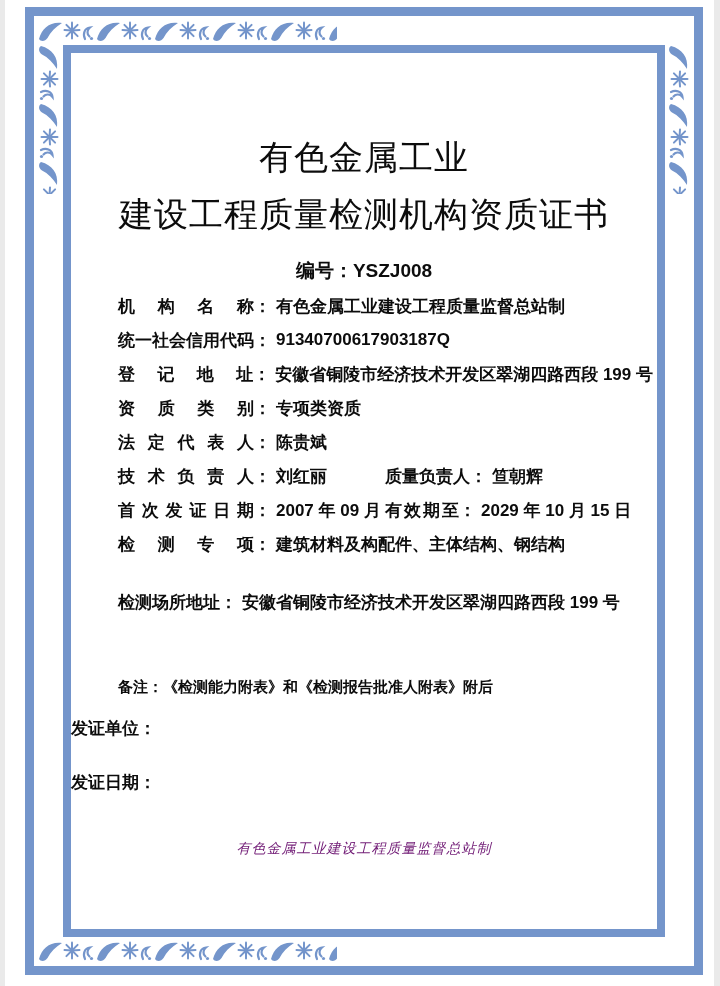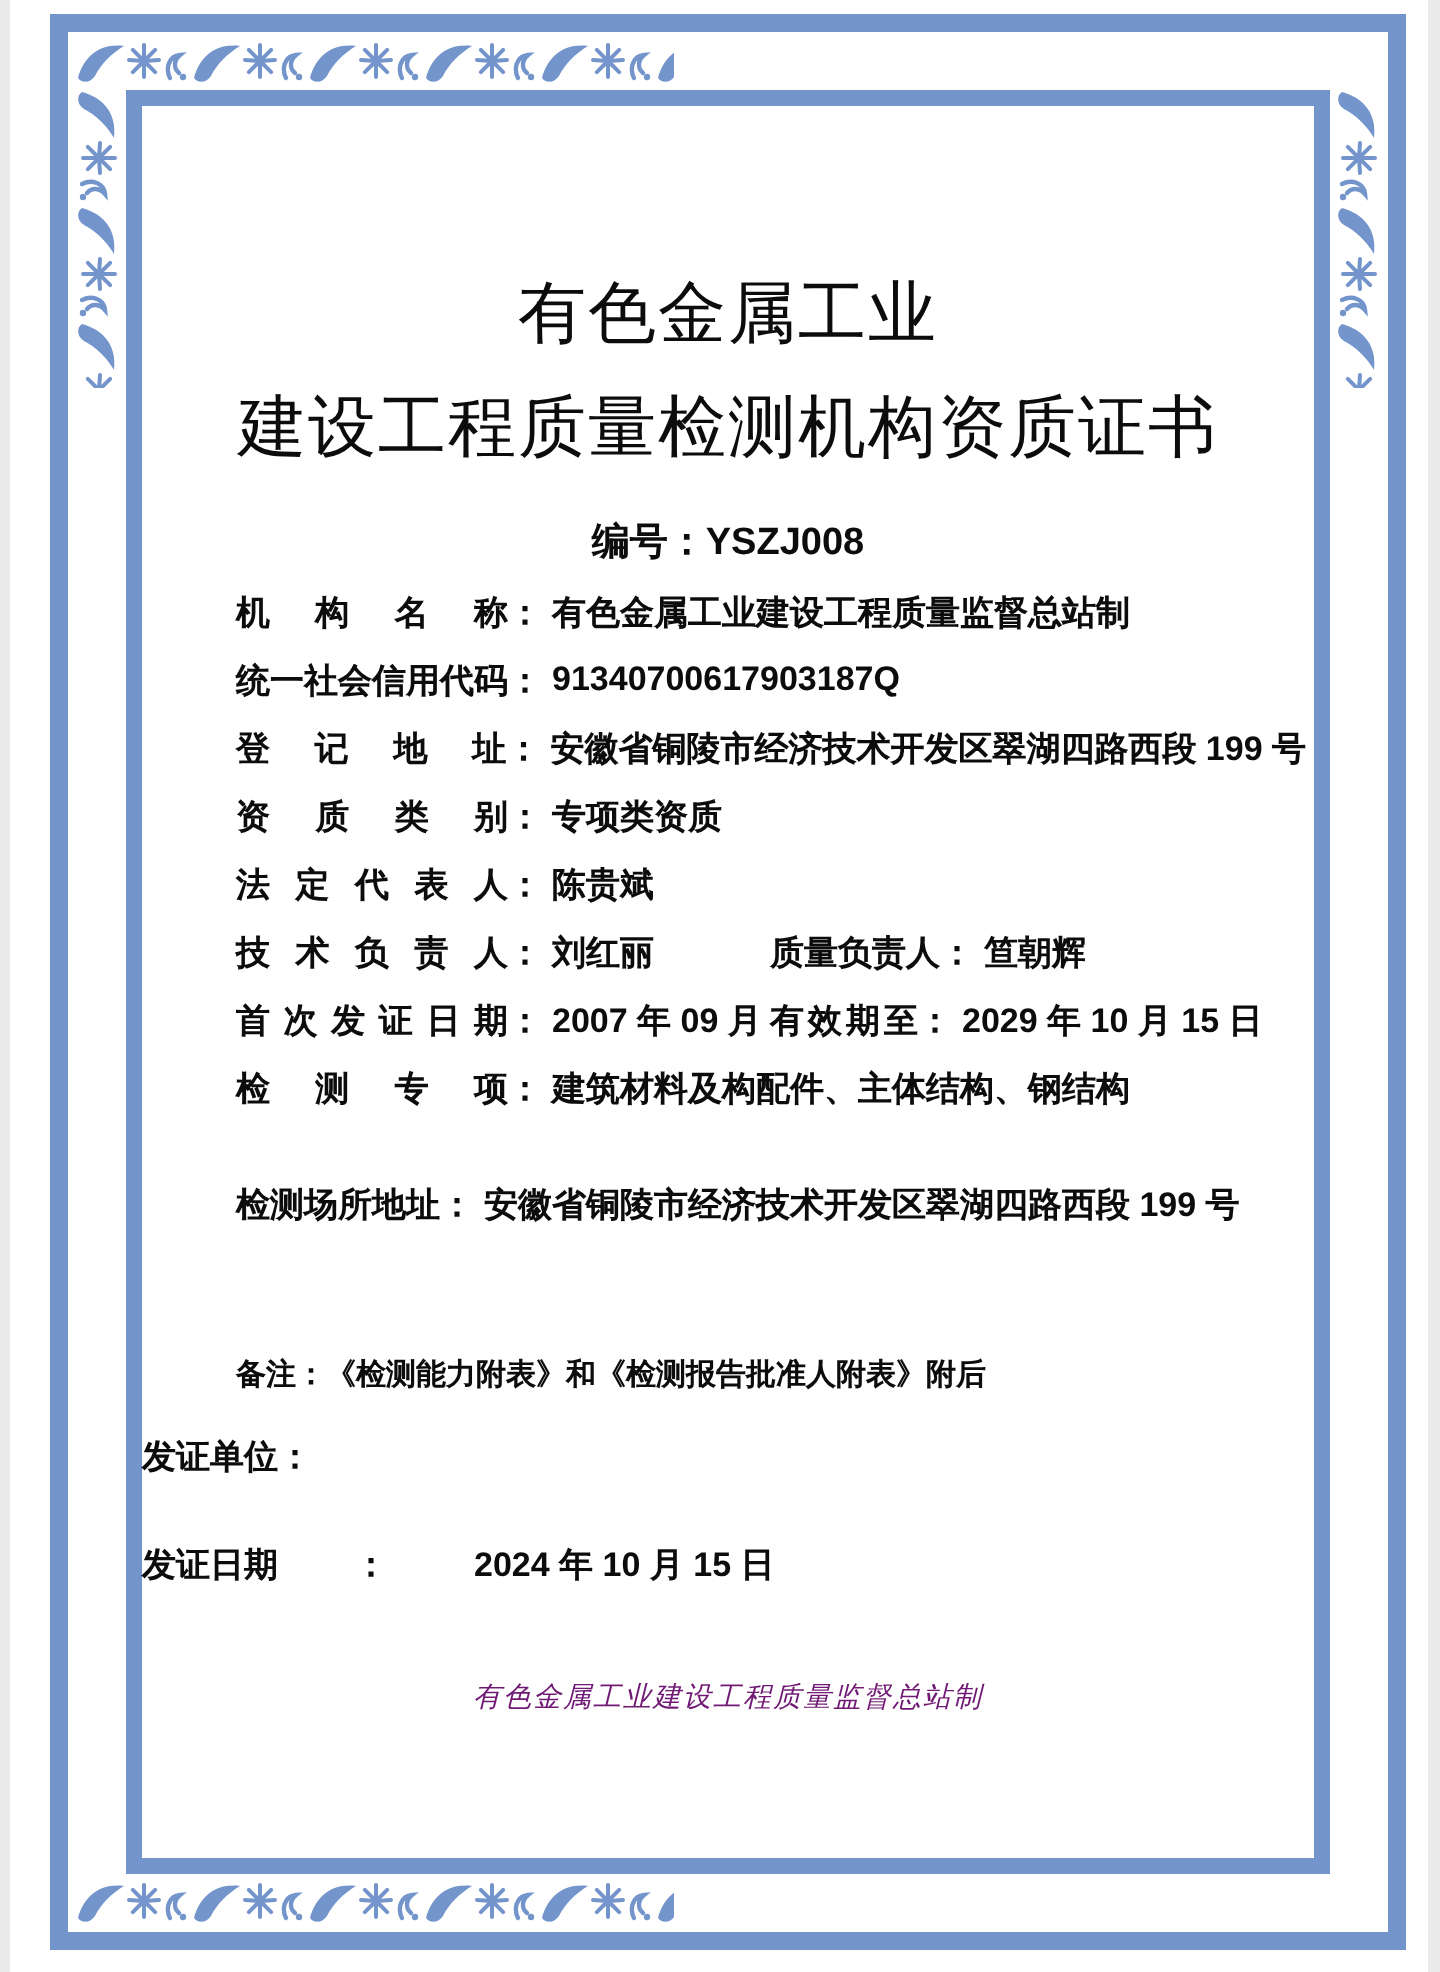--- a/index.html
+++ b/index.html
@@ -61,21 +61,21 @@
     position: absolute; left: 47px; right: 4px; height: 34px;
     display: flex; align-items: center; font-weight: 700; white-space: nowrap;
   }
   .site-row { top: 532px; font-size: 17px; }
   .note-row { top: 570px; font-size: 15px; margin-top: 47px; }
 
   .issue-block { position: absolute; left: 237px; }
   .issue-line { position: absolute; left: 0; height: 34px; display: flex;
                 align-items: center; font-size: 17px; font-weight: 700; white-space: nowrap; }
   .issue-line.unit { top: 658px; }
-  .issue-line.date { top: 712px; gap: 38px; }
+  .issue-line.date { top: 712px; }
 
   .imprint {
     position: absolute; left: 0; right: 0; top: 787px; text-align: center;
     font-family: "DejaVu Serif", serif; font-style: italic;
     font-size: 14px; letter-spacing: 1px; color: #701a75;
   }
 </style>
 </head>
 <body>
 
@@ -251,17 +251,16 @@
 
   <div class="issue-line unit issue-block">
       <span>发证单位</span>
       <span class="colon">：</span>
       <span class="value"></span>
     </div>
 
   <div class="issue-line date issue-block">
       <span>发证日期</span>
       <span class="colon">：</span>
-      <span class="value">2024 年 10 月 15 日</span>
     </div>
 
   <div class="imprint">有色金属工业建设工程质量监督总站制</div>
 </div>
 
 </body></html>

